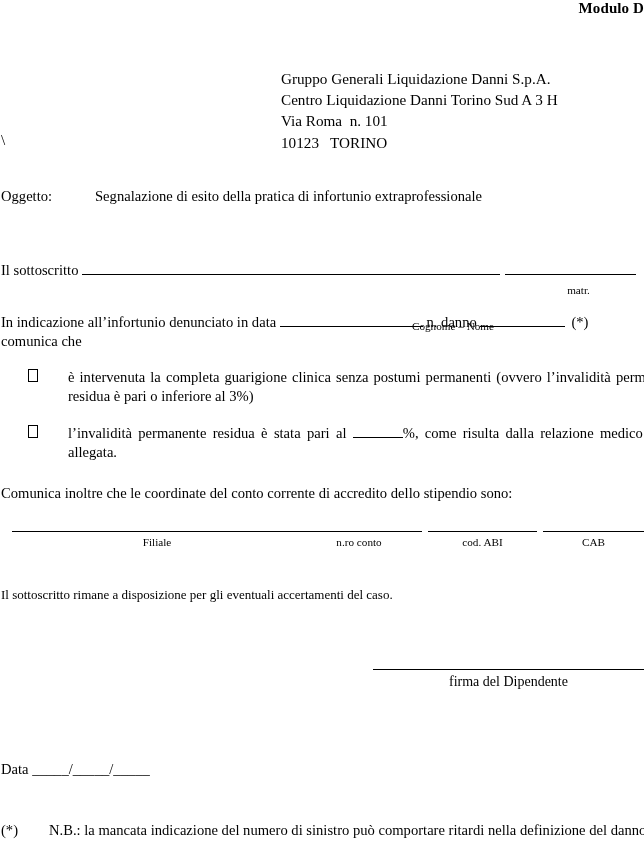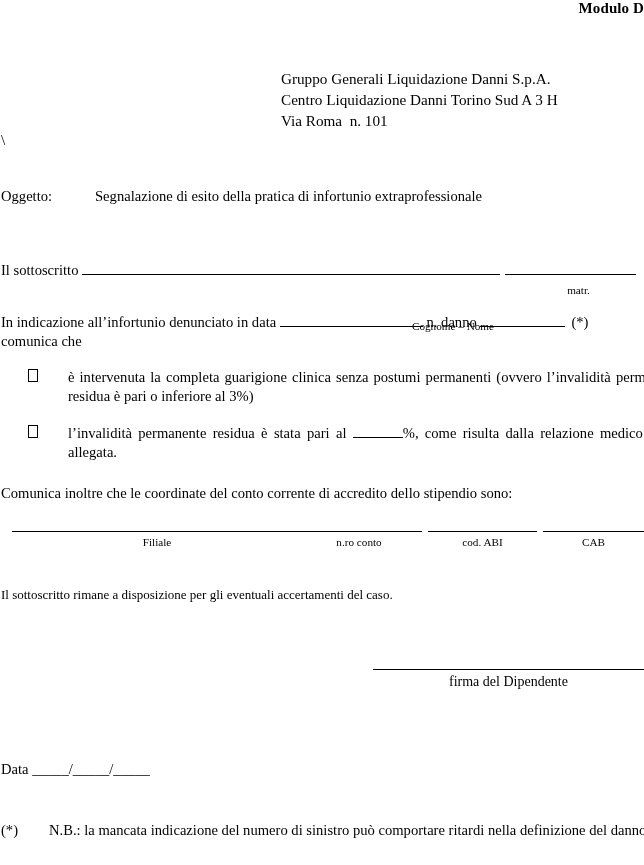--- a/index.html
+++ b/index.html
@@ -225,20 +225,21 @@
 <body>
 
 <div id="page">
 
   <div id="form-code" class="abs">Modulo D</div>
 
   <div id="address-block" class="abs">
     <div>Gruppo Generali Liquidazione Danni S.p.A.</div>
     <div>Centro Liquidazione Danni Torino Sud A 3 H</div>
     <div>Via Roma  n. 101</div>
+    <div>10123   TORINO</div>
   </div>
 
   <div id="stray-mark" class="abs">\</div>
 
   <div id="subject-row" class="abs"><span class="subject-label">Oggetto:</span><span>Segnalazione di esito della pratica di infortunio extraprofessionale</span></div>
 
   <div id="undersigned-row" class="abs"><span class="lbl">Il sottoscritto</span> <span id="rule-name" class="rule"></span><span id="rule-matr" class="rule"></span></div>
   <div id="caption-name" class="abs">Cognome – Nome</div>
   <div id="caption-matr" class="abs">matr.</div>
 

